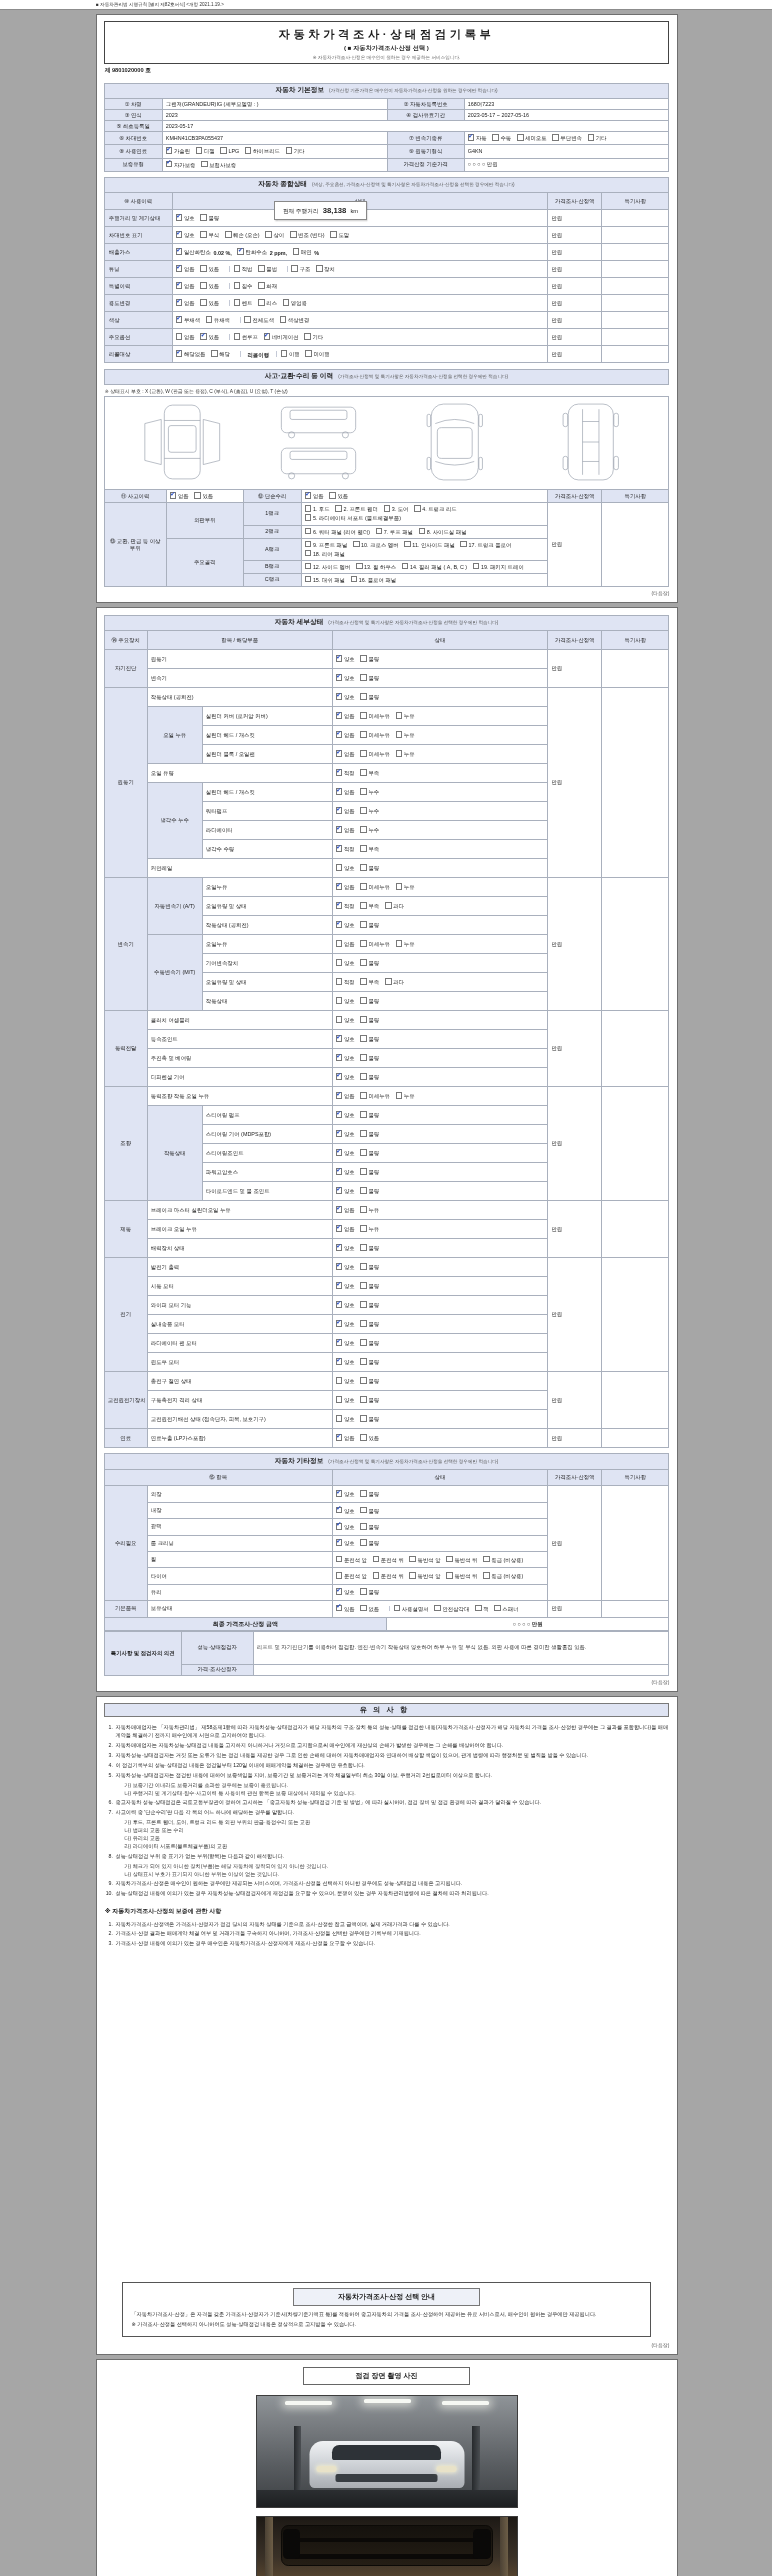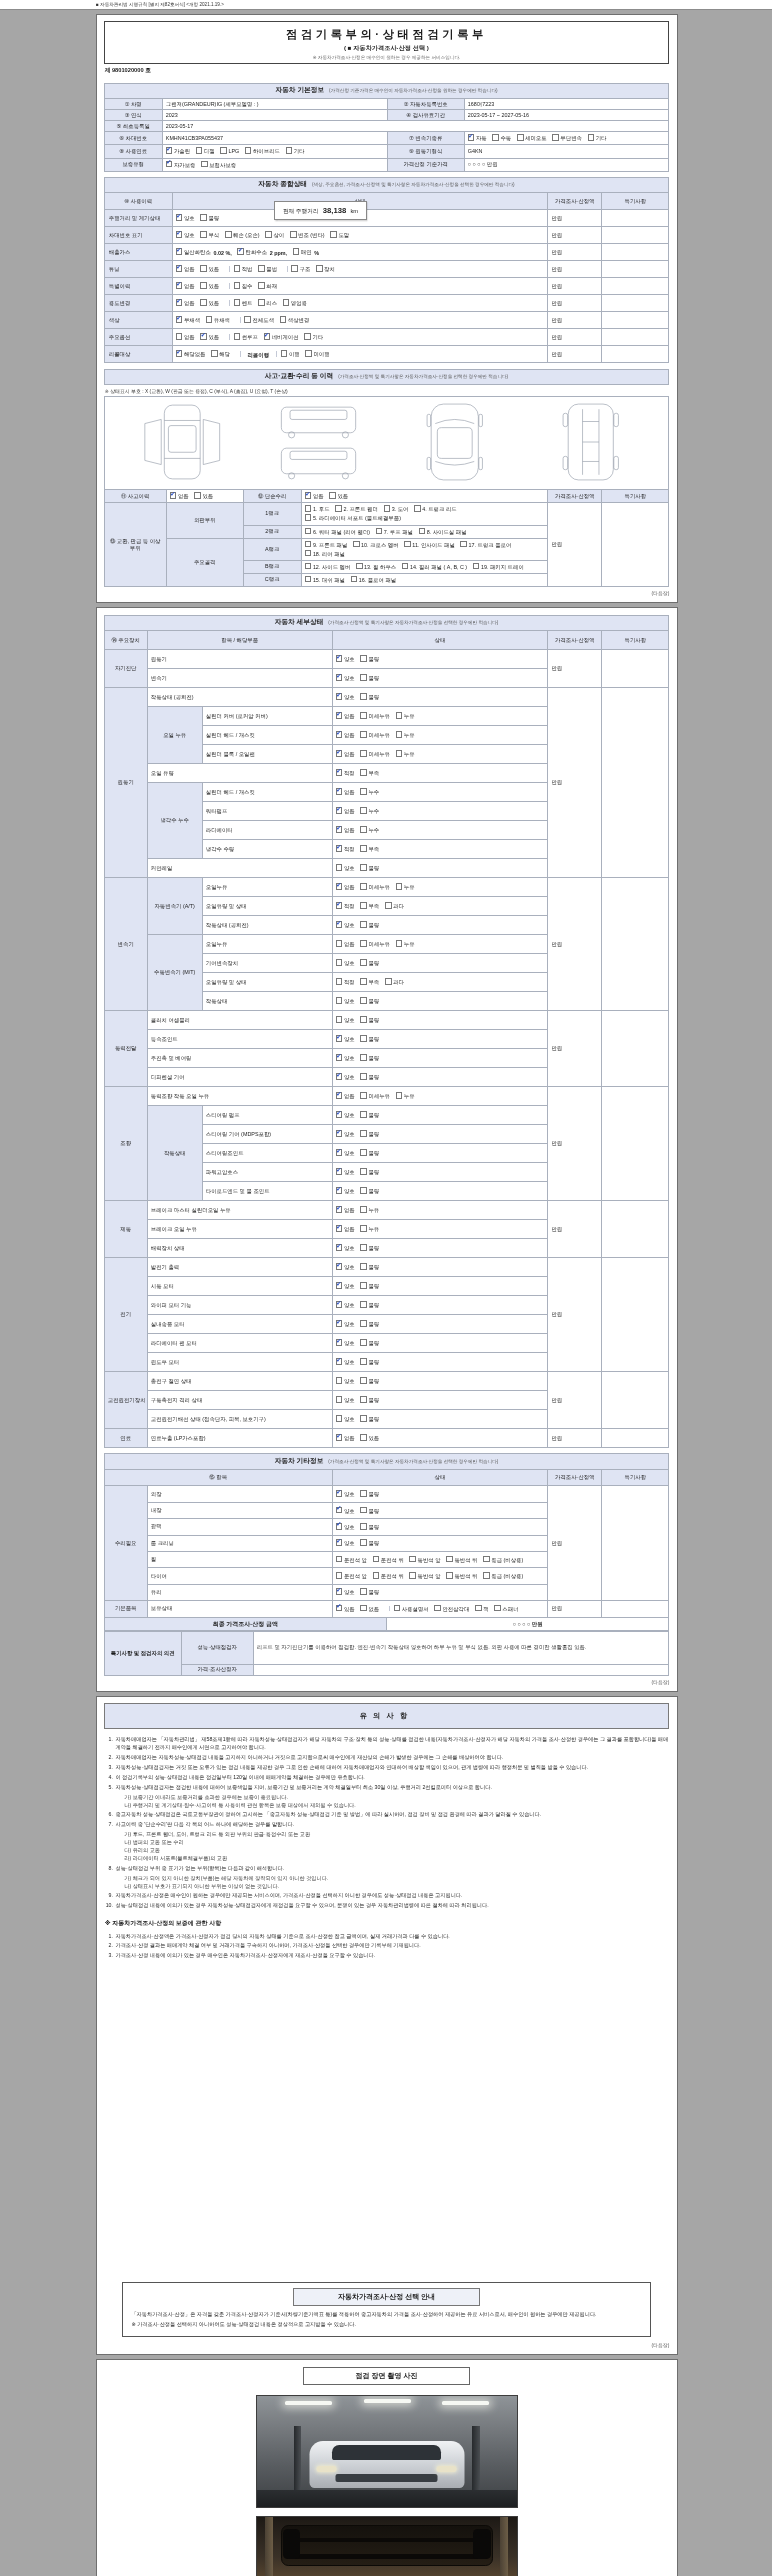--- a/index.html
+++ b/index.html
@@ -40,21 +40,21 @@
   .sep{display:inline-block;width:0.5px;height:5.7px;background:#c4c9d6;margin:0 4.1px;vertical-align:-0.5px}
   .plabel{font-weight:700;margin:0 3.1px;font-size:5.4px}
   
   .relwrap{position:relative}
   .mileagebox{position:absolute;left:170px;top:8.2px;background:#fff;border:0.5px solid #888;box-shadow:0.5px 1px 1.5px rgba(0,0,0,.25);padding:3.6px 8.2px;font-size:5.7px;z-index:5}
   .mileagebox .mv{font-size:7.7px;font-weight:800;margin:0 2.6px}
   
   .legend{font-size:4.9px;color:#333;margin:3.1px 1px 2.1px}
   .diagrams{border:0.5px solid #a9b0bd;margin-top:-0.5px;padding:4.1px 9.3px;display:flex;justify-content:space-around;align-items:center;background:#fff}
   
-  .ntitlebox{border:0.5px solid #7a7a7a;background:#dfe4f3;text-align:center;font-weight:800;font-size:7.2px;letter-spacing:6.2px;padding:7px;margin-bottom:5.2px}
+  .ntitlebox{border:0.5px solid #7a7a7a;background:#dfe4f3;text-align:center;font-weight:800;font-size:7.2px;letter-spacing:6.2px;padding:1px;margin-bottom:5.2px}
   .nitem{display:flex;gap:2.6px;font-size:5.2px;line-height:1.5;margin:2.1px 1px;color:#222}
   .nnum{min-width:8.2px;text-align:right}
   .ntext{flex:1}
   .nsub{margin:0.5px 1px 0.5px 20.6px;font-size:5.2px;line-height:1.45;color:#333}
   .warrtitle{font-size:6px;font-weight:800;margin:7.2px 1px 2.1px}
   .infobox{border:1px solid #555;margin:6.2px 18.5px 2.1px;padding:5.2px 8.2px}
   .infobox-title{width:185px;margin:0 auto 4.6px;border:0.5px solid #777;background:#eef1f8;text-align:center;font-size:7px;font-weight:800;padding:2.6px 0}
   .infoline{font-size:5.2px;line-height:1.55;margin:2.1px 0;color:#222}
   .pagemark{text-align:right;font-size:4.9px;color:#555;margin-top:3.1px}
   
@@ -87,21 +87,21 @@
   .ph2-wheel.left{left:26px}.ph2-wheel.right{right:26px}
   .ph2-glow{position:absolute;left:50%;transform:translateX(-50%);bottom:8.2px;width:124px;height:29px;background:radial-gradient(ellipse at center,#8a6f47 0%,rgba(60,48,32,0) 70%)}
 </style>
 </head>
 <body>
 
 <div class="topbar">■ 자동차관리법 시행규칙 [별지 제82호서식] &lt;개정 2021.1.19.&gt;</div>
 
 <div class="page p1">
   <div class="hdrbox">
-    <div class="hdr-title">점검기록부의·상태점검기록부</div>
+    <div class="hdr-title">자동차가격조사·상태점검기록부</div>
     <div class="hdr-sub">( ■ 자동차가격조사·산정 선택 )</div>
     <div class="hdr-note">※ 자동차가격조사·산정은 매수인이 원하는 경우 제공하는 서비스입니다.</div>
   </div>
   <div class="docno">제 9801020000 호</div>
 
   <div class="secbar">
     <span>자동차 기본정보</span>
     <span class="secnote">(가격산정 기준가격은 매수인이 자동차가격조사·산정을 원하는 경우에만 적습니다)</span>
   </div>
   <table class="ftable">

